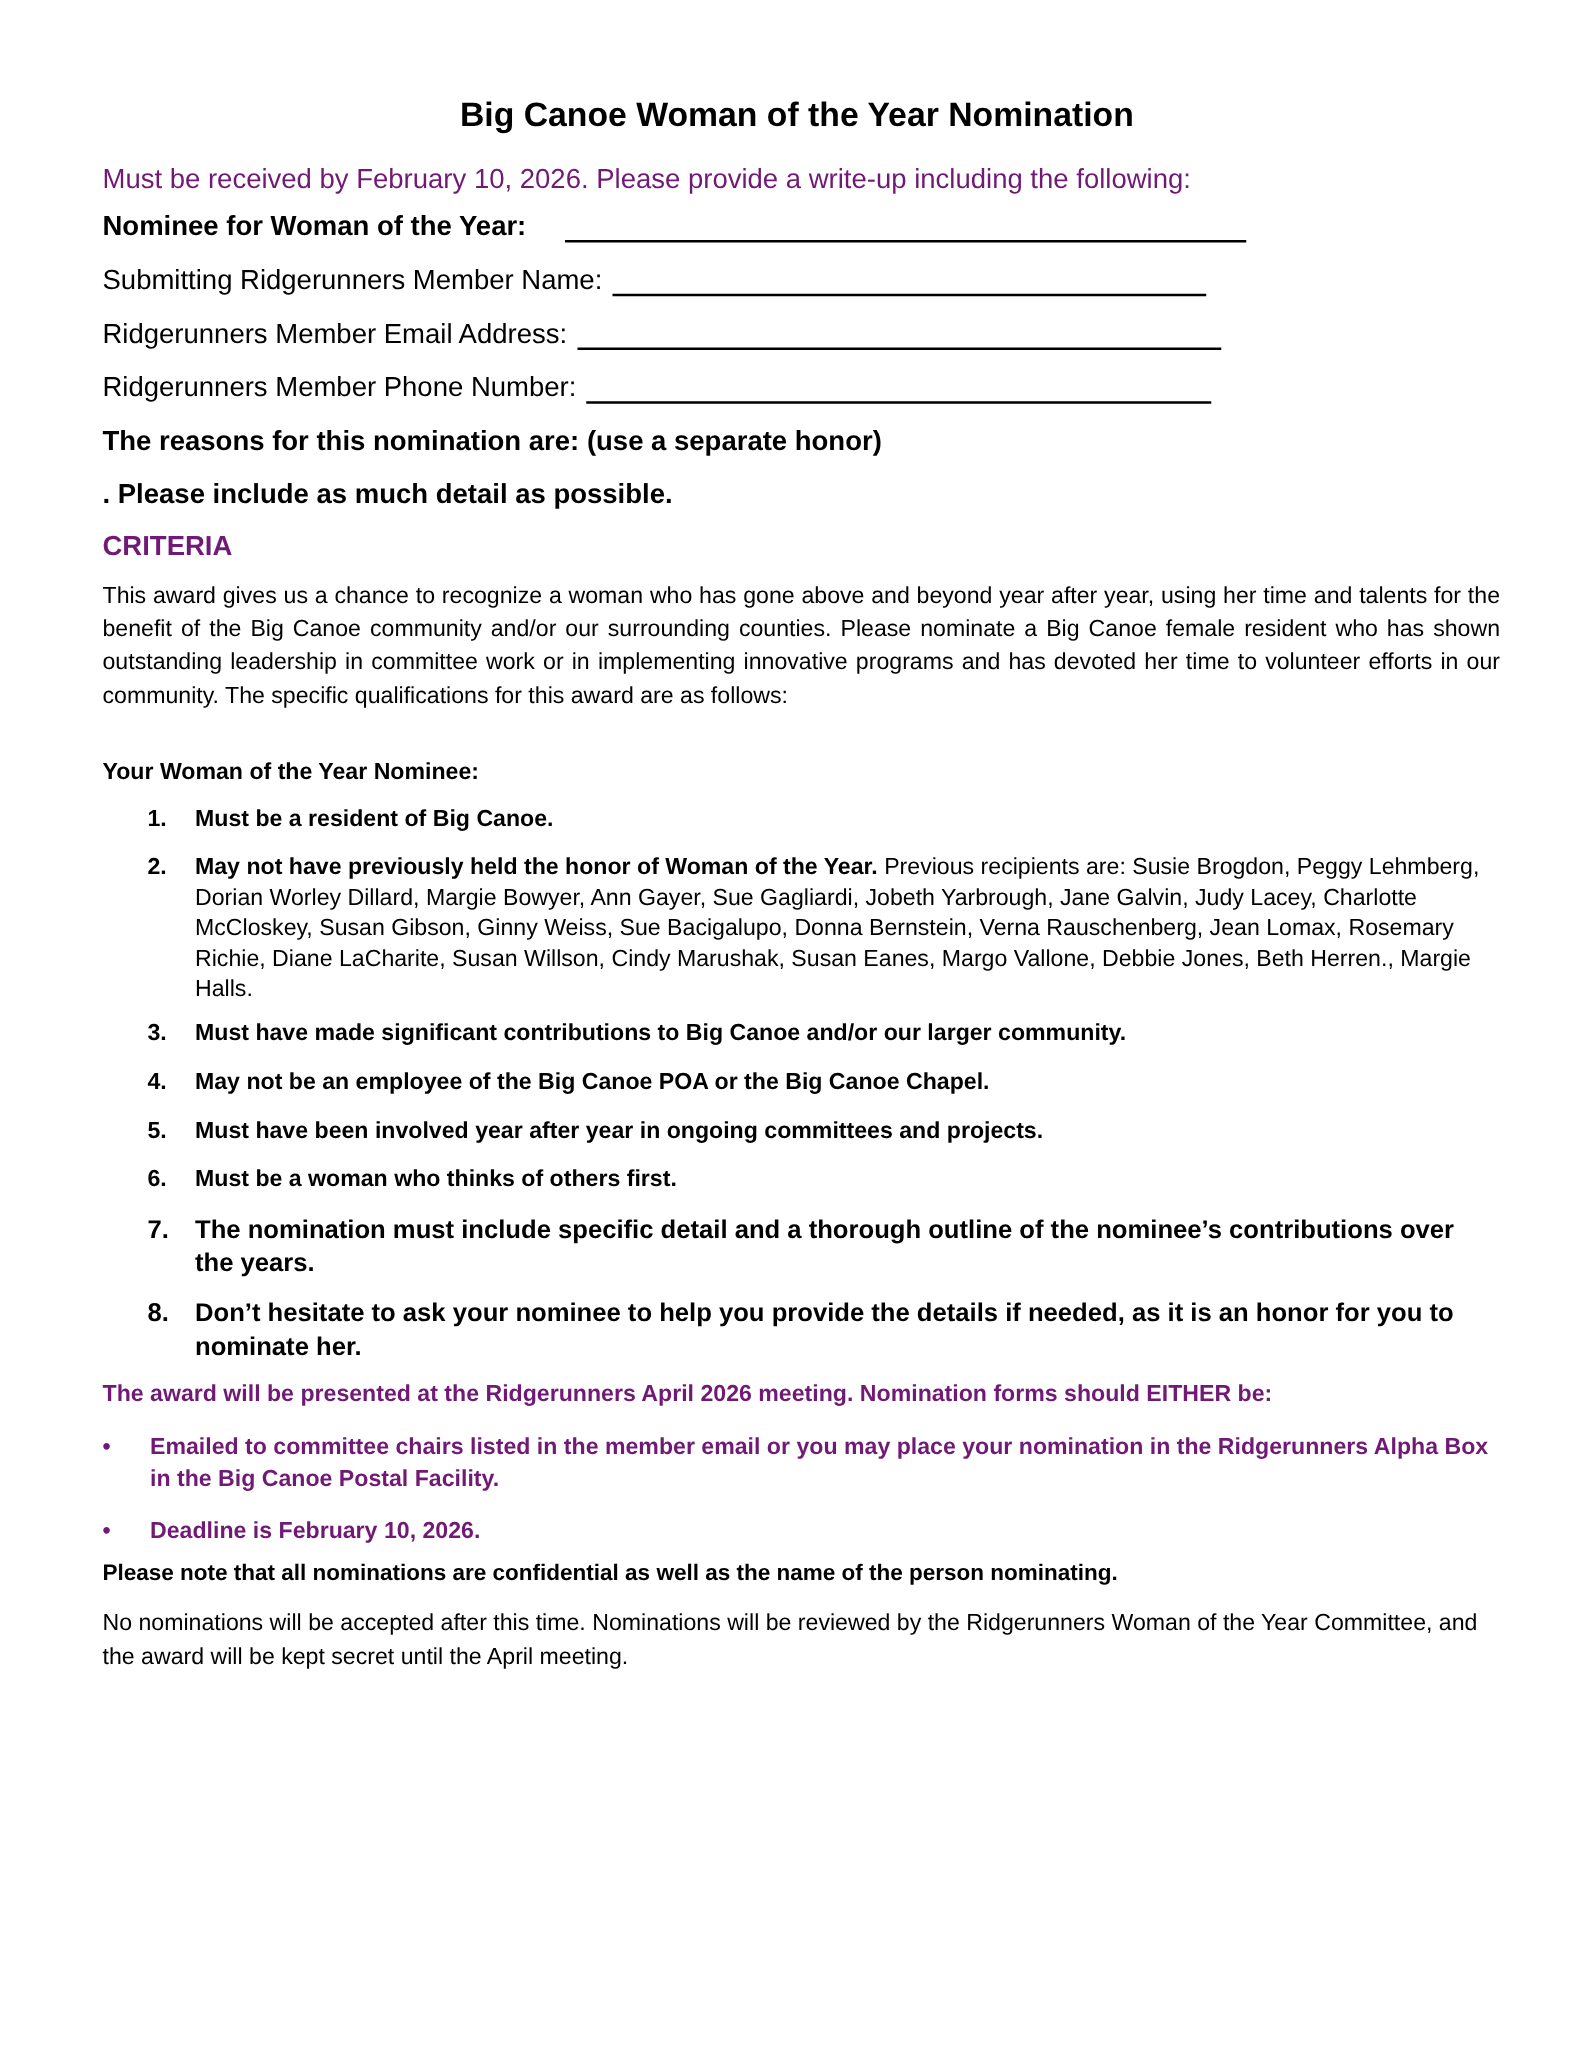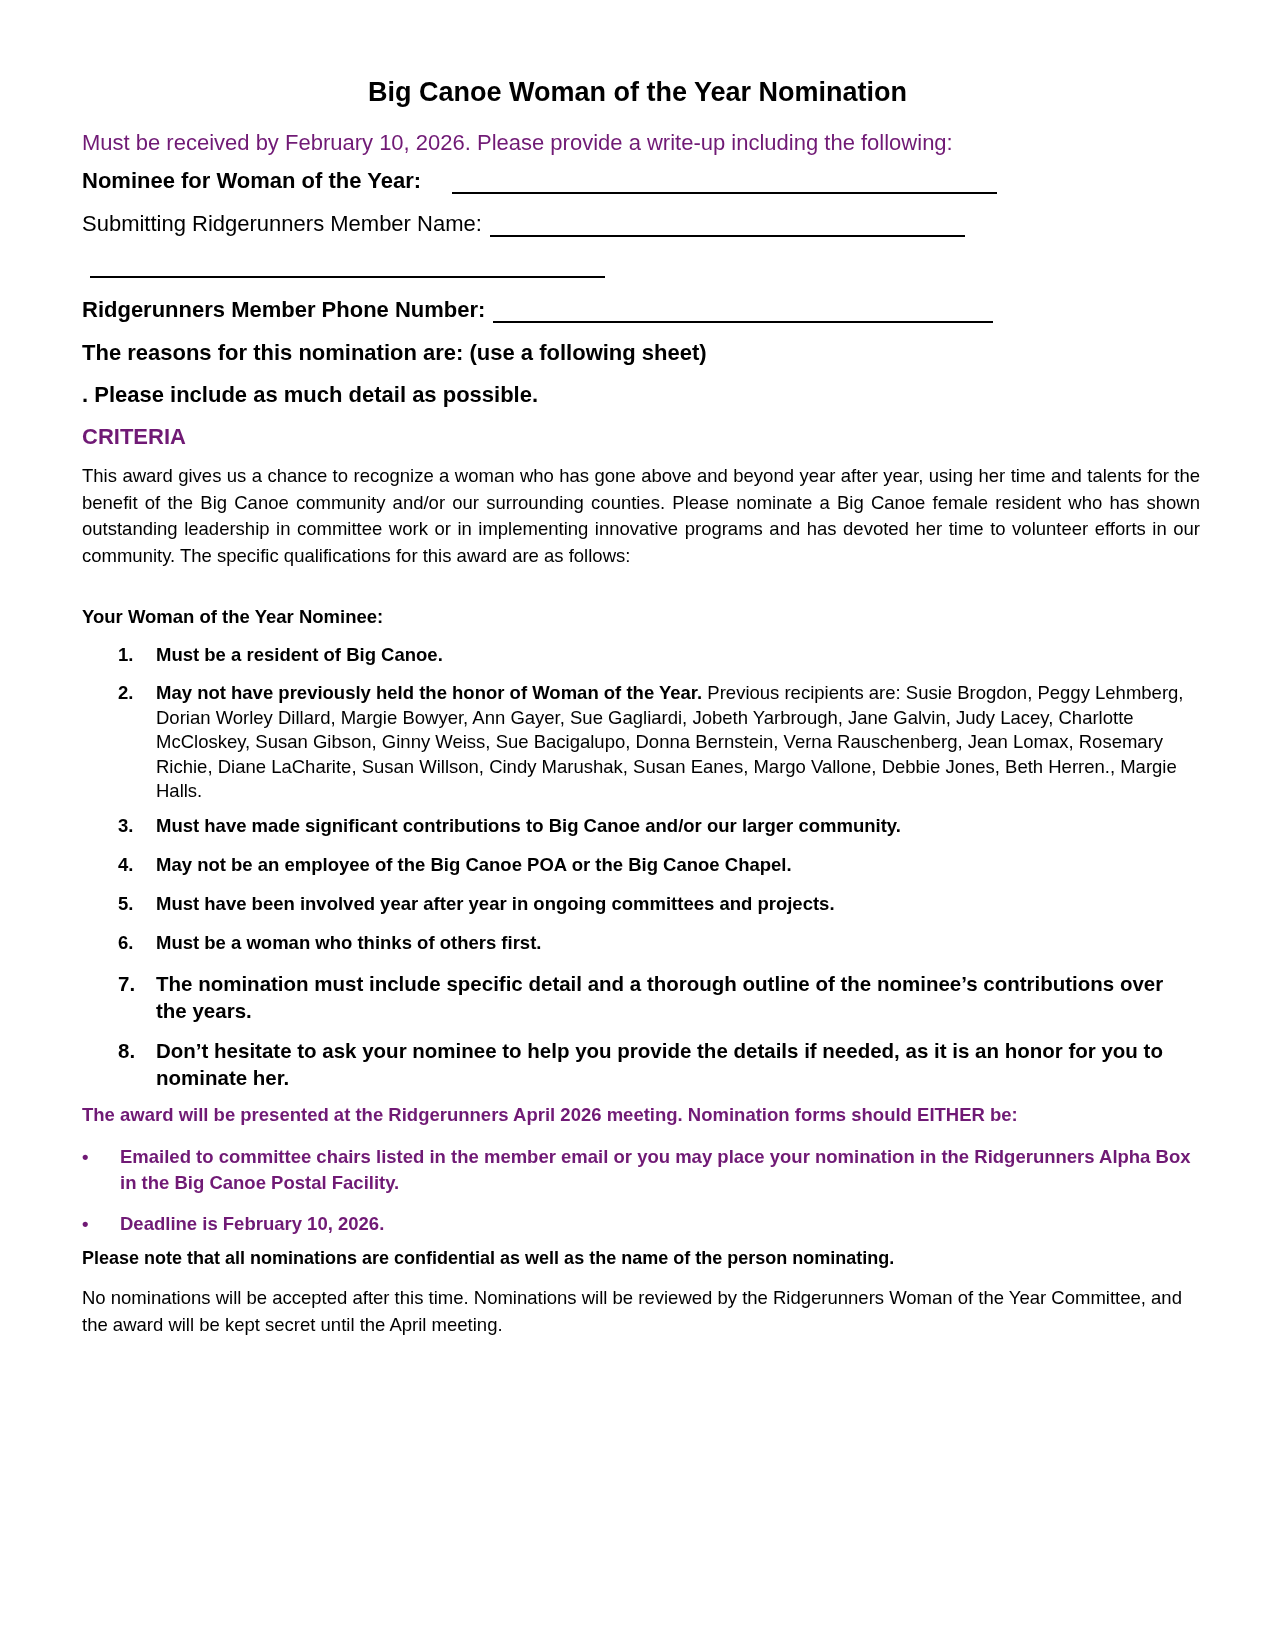--- a/index.html
+++ b/index.html
@@ -36,28 +36,29 @@
 
   <div class="abs field bold" style="top:168px;">
     <span class="lbl">Nominee for Woman of the Year:</span>
     <span class="line" style="width:545px;"></span>
   </div>
   <div class="abs field" style="top:211px;">
     <span class="lbl">Submitting Ridgerunners Member Name:</span>
     <span class="line" style="width:475px;"></span>
   </div>
   <div class="abs field" style="top:254px;">
+    <span class="lbl">Ridgerunners Member Email Address:</span>
     <span class="line" style="width:515px;"></span>
   </div>
-  <div class="abs field" style="top:297px;font-weight:bold;">
+  <div class="abs field" style="top:297px;">
     <span class="lbl">Ridgerunners Member Phone Number:</span>
     <span class="line" style="width:500px;"></span>
   </div>
 
-  <div class="abs h2" style="top:340px;">The reasons for this nomination are: (use a following sheet)</div>
+  <div class="abs h2" style="top:340px;">The reasons for this nomination are: (use a separate honor)</div>
   <div class="abs h2" style="top:382px;">.  Please include as much detail as possible.</div>
   <div class="abs h2 red" style="top:424px;">CRITERIA</div>
 
   <div class="abs para" style="top:463px;">This award gives us a chance to recognize a woman who has gone above and beyond year after year, using her time and talents for the benefit of the Big Canoe community and/or our surrounding counties.  Please nominate a Big Canoe female resident who has shown outstanding leadership in committee work or in implementing innovative programs and has devoted her time to volunteer efforts in our community. The specific qualifications for this award are as follows:</div>
 
   <div class="abs bold" style="left:82px; top:606px; font-size:18.5px;">Your Woman of the Year Nominee:</div>
 
   <div class="abs olist" style="top:0;">
     <div class="li bold" style="top:643px;">
       <span class="num">1.</span>

